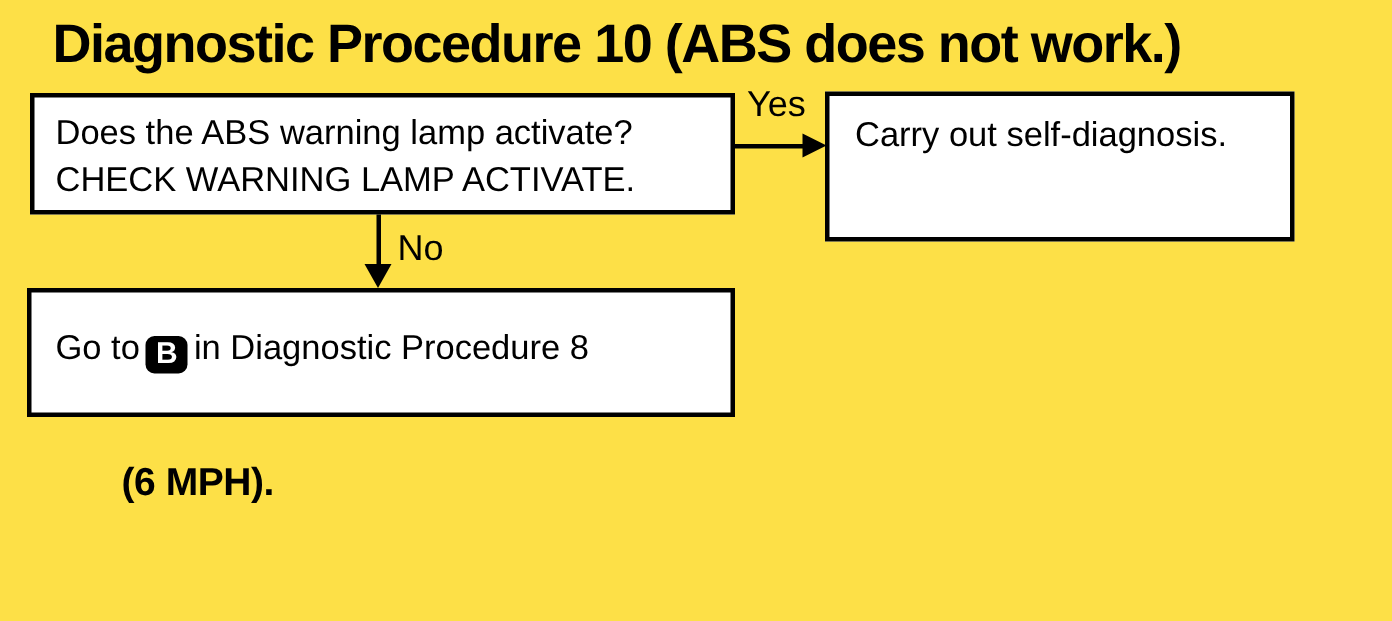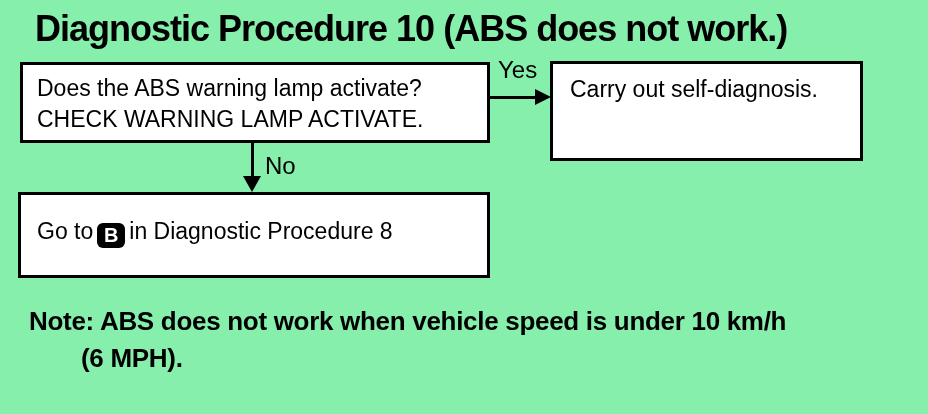--- a/index.html
+++ b/index.html
@@ -6,21 +6,21 @@
   html, body {
     width: 928px; height: 414px;
     background: #ffffff;
     font-family: "Liberation Sans", sans-serif;
     color: #000000;
     overflow: hidden;
   }
   .page {
     position: relative;
     width: 928px; height: 414px;
-    background: #86efac;
+    background: #fde047;
   }
   .title {
     position: absolute;
     left: 35px; top: 8px;
     font-size: 36px;
     font-weight: bold;
     letter-spacing: -1px;
     white-space: nowrap;
   }
   .flow-box {
@@ -130,17 +130,16 @@
   <div class="arrow-v-line"></div>
   <div class="arrow-v-head"></div>
 
   <div class="flow-box box-no">
     <div>
       <span>Go to</span><span class="badge-b">B</span><span>in Diagnostic Procedure 8</span>
     </div>
   </div>
 
   <div class="note">
-    <div><span>Note:</span> <span>ABS does not work when vehicle speed is under 10 km/h</span></div>
     <div class="note-line2">(6 MPH).</div>
   </div>
 
 </div>
 
 </body></html>

